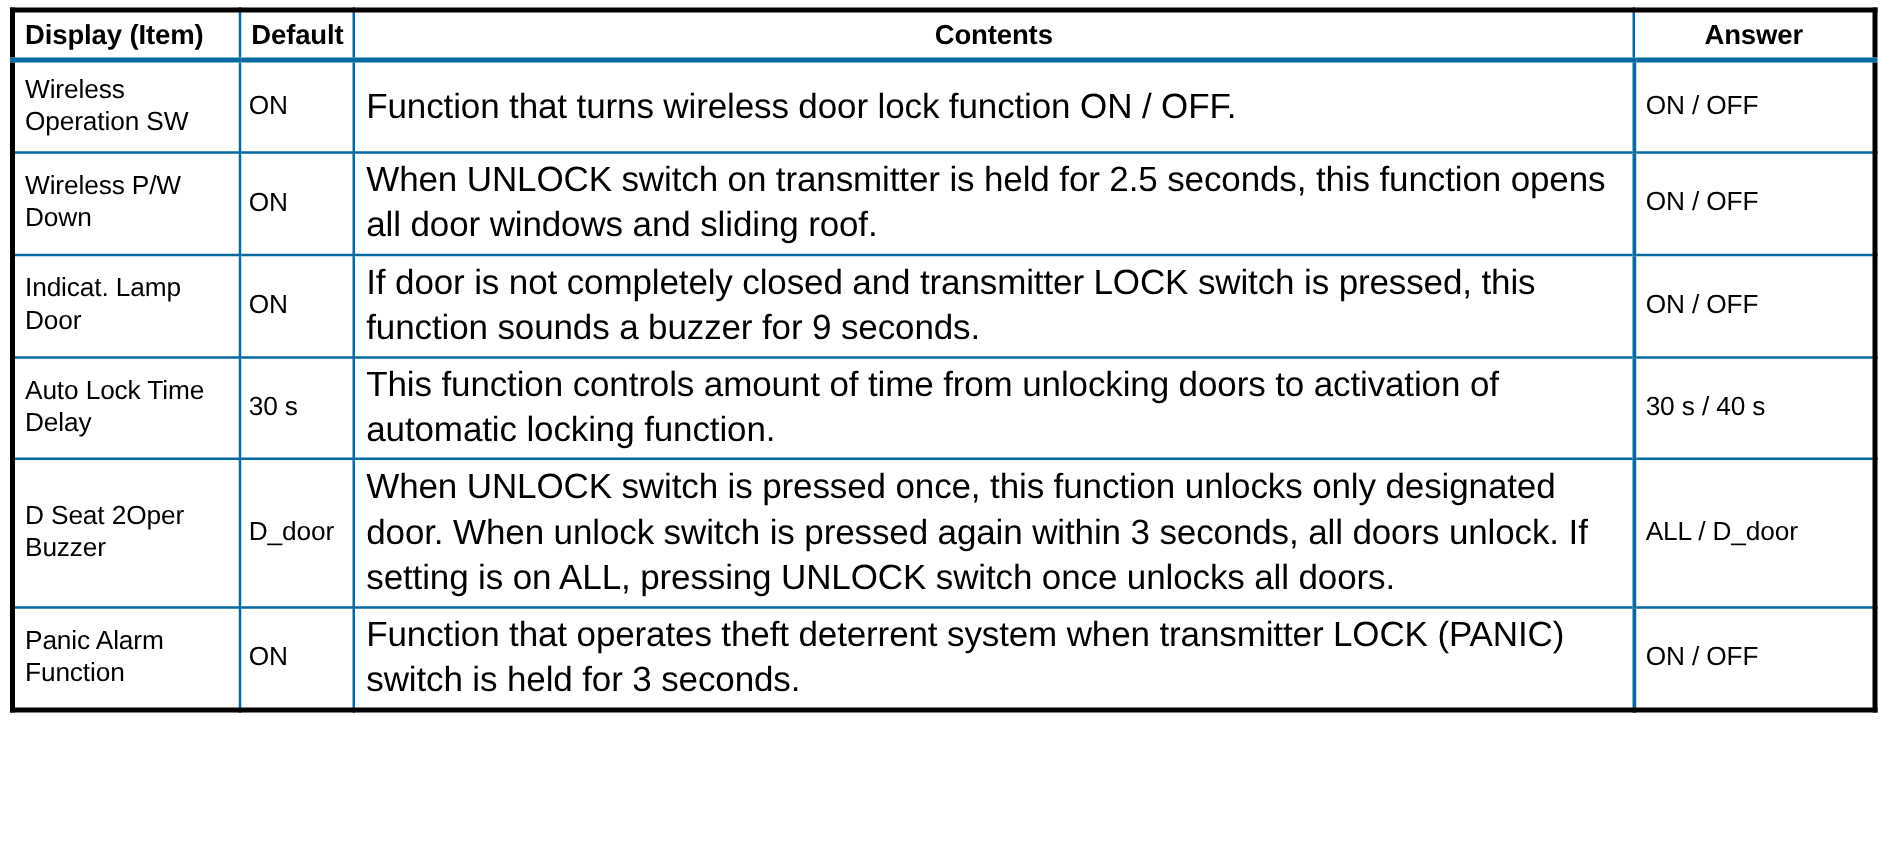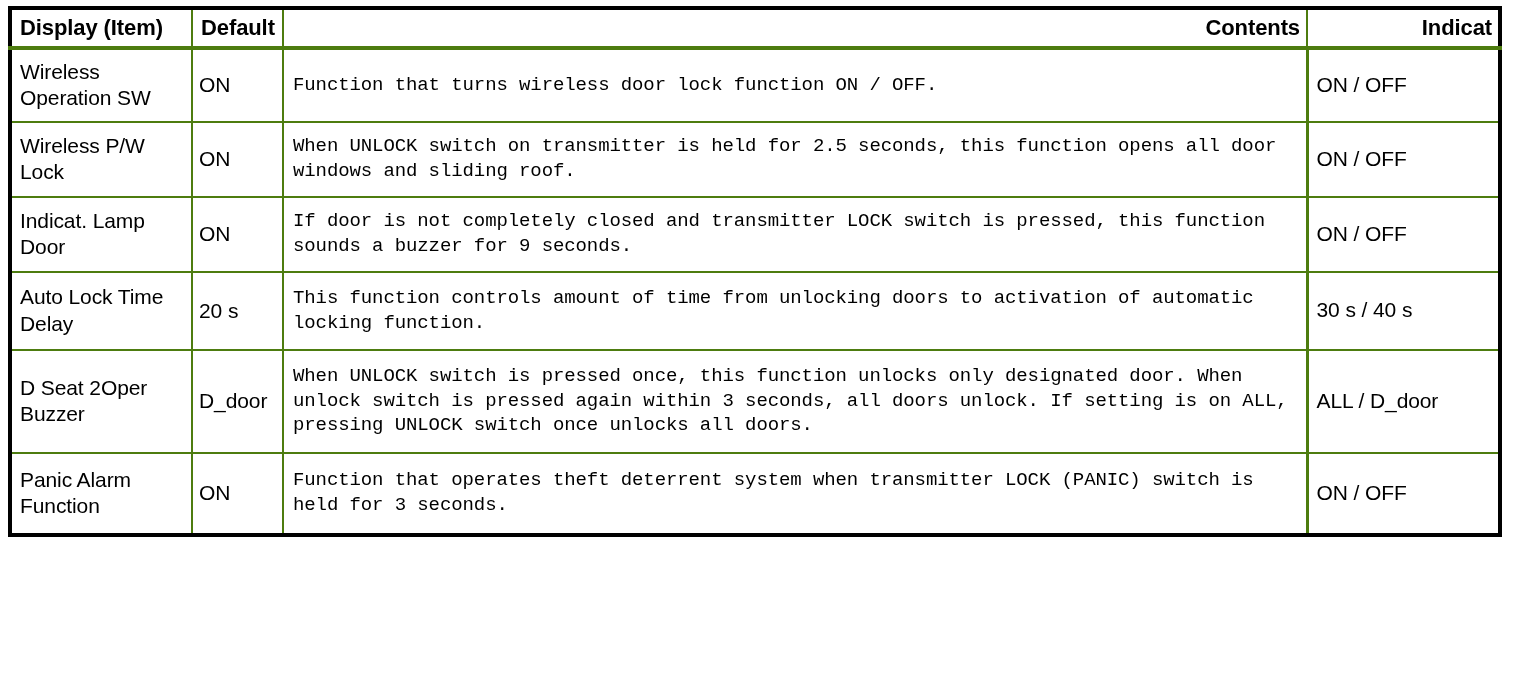--- a/index.html
+++ b/index.html
@@ -21,56 +21,55 @@
     margin: 6px 0 0 8px;
     border: 4px solid #000;
   }
   #spec-table col.c-item    { width: 182px; }
   #spec-table col.c-default { width: 91px; }
   #spec-table col.c-contents{ width: 1024px; }
   #spec-table col.c-setting { width: 193px; }
 
   #spec-table th,
   #spec-table td {
-    border: 2px solid #4d7c0f;
+    border: 2px solid #0369a1;
     vertical-align: middle;
     padding: 3px 6px 4px 6px;
     font-size: 21px;
     line-height: 1.22;
     letter-spacing: -0.1px;
   }
   #spec-table thead th {
     font-weight: bold;
     font-size: 22px;
-    text-align: right;
+    text-align: center;
     height: 32px;
     padding-top: 2px;
     padding-bottom: 2px;
     border-bottom-width: 4px;
   }
   #spec-table thead th.left-head {
     text-align: left;
     padding-left: 8px;
   }
   #spec-table td.item-cell {
     font-size: 21px;
     line-height: 1.24;
     padding-left: 8px;
     padding-right: 10px;
   }
   #spec-table td.default-cell {
     font-size: 21px;
     padding-left: 6px;
   }
   #spec-table td.contents-cell {
-    font-size: 19px;
+    font-size: 28px;
     line-height: 1.30;
     padding-left: 9px;
     padding-right: 8px;
-    font-family: Liberation Mono, monospace;
   }
   #spec-table td.setting-cell {
     font-size: 21px;
     line-height: 1.26;
     padding-left: 8px;
     border-left-width: 3px;
     margin-left: 23px;
   }
   #spec-table tbody tr td {
     border-top-width: 2px;
@@ -93,45 +92,45 @@
     <col class="c-item">
     <col class="c-default">
     <col class="c-contents">
     <col class="c-setting">
   </colgroup>
   <thead>
     <tr>
       <th class="left-head">Display (Item)</th>
       <th class="left-head">Default</th>
       <th>Contents</th>
-      <th>Indicat</th>
+      <th>Answer</th>
     </tr>
   </thead>
   <tbody>
     <tr class="r1">
       <td class="item-cell">Wireless Operation SW</td>
       <td class="default-cell">ON</td>
       <td class="contents-cell">Function that turns wireless door lock function ON / OFF.</td>
       <td class="setting-cell">ON / OFF</td>
     </tr>
     <tr class="r4">
-      <td class="item-cell">Wireless P/W Lock</td>
+      <td class="item-cell">Wireless P/W Down</td>
       <td class="default-cell">ON</td>
       <td class="contents-cell">When UNLOCK switch on transmitter is held for 2.5 seconds, this function opens all door windows and sliding roof.</td>
       <td class="setting-cell">ON / OFF</td>
     </tr>
     <tr class="r5">
       <td class="item-cell">Indicat. Lamp Door</td>
       <td class="default-cell">ON</td>
       <td class="contents-cell">If door is not completely closed and transmitter LOCK switch is pressed, this function sounds a buzzer for 9 seconds.</td>
       <td class="setting-cell">ON / OFF</td>
     </tr>
     <tr class="r6">
       <td class="item-cell">Auto Lock Time Delay</td>
-      <td class="default-cell">20 s</td>
+      <td class="default-cell">30 s</td>
       <td class="contents-cell">This function controls amount of time from unlocking doors to activation of automatic locking function.</td>
       <td class="setting-cell">30 s / 40 s</td>
     </tr>
     <tr class="r7">
       <td class="item-cell">D Seat 2Oper Buzzer</td>
       <td class="default-cell">D_door</td>
       <td class="contents-cell">When UNLOCK switch is pressed once, this function unlocks only designated door. When unlock switch is pressed again within 3 seconds, all doors unlock. If setting is on ALL, pressing UNLOCK switch once unlocks all doors.</td>
       <td class="setting-cell">ALL / D_door</td>
     </tr>
     <tr class="r8">

